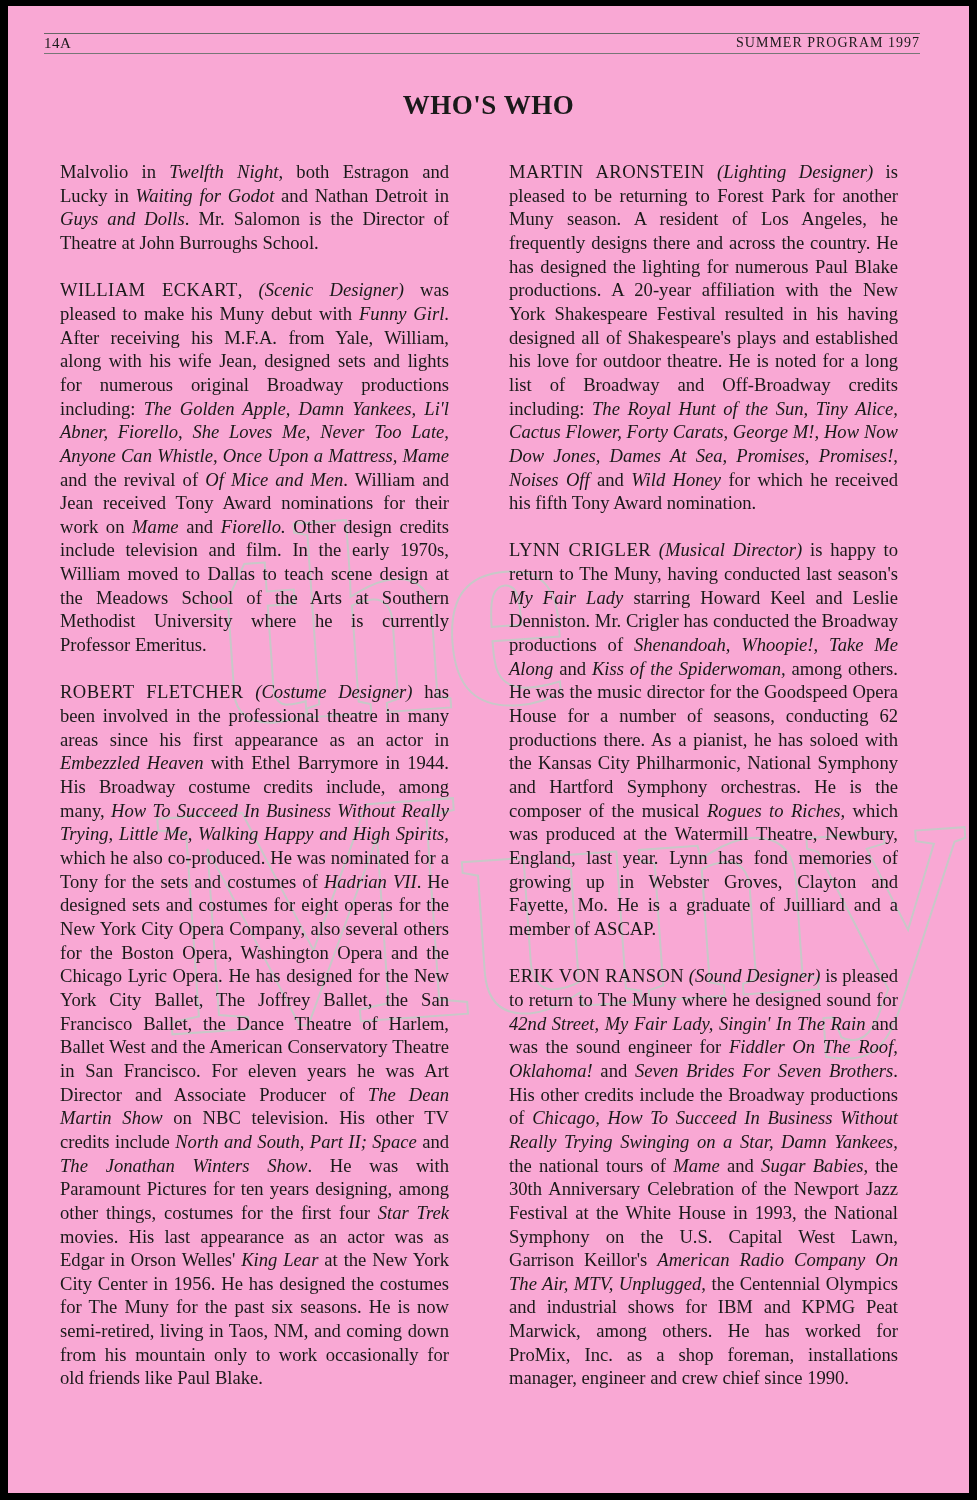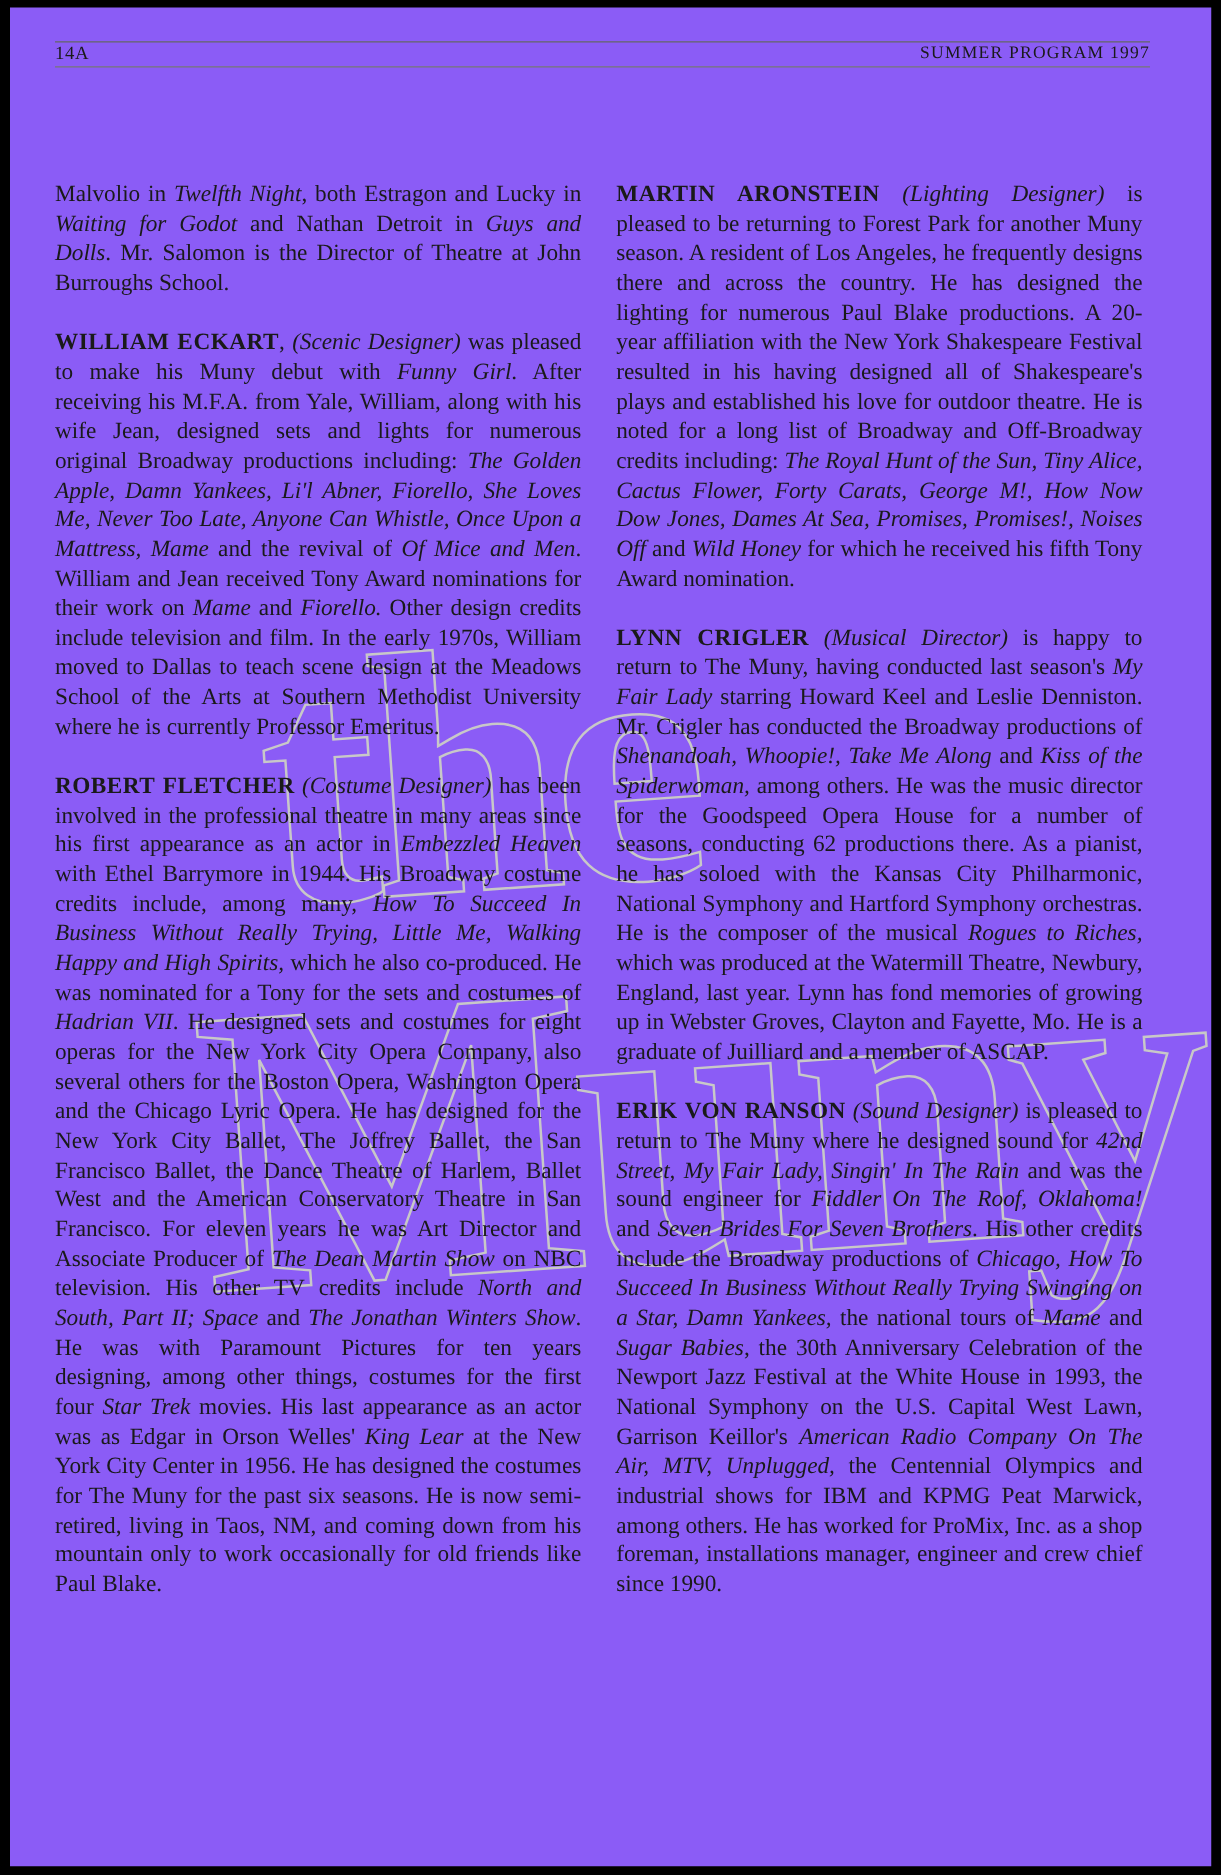--- a/index.html
+++ b/index.html
@@ -8,21 +8,21 @@
     background: #000;
     position: relative;
     overflow: hidden;
     font-family: "Liberation Serif", "DejaVu Serif", serif;
     color: #1a1a1a;
   }
   .page {
     position: absolute;
     left: 8px; top: 6px;
     width: 961px; height: 1487px;
-    background: #8b5cf6;
+    background: #f9a8d4;
     overflow: hidden;
   }
   .running-head {
     position: absolute;
     left: 36px; top: 27px;
     width: 876px; height: 19px;
     border-top: 1px solid #666;
     border-bottom: 1px solid #777;
   }
   .running-head .folio {
@@ -65,34 +65,35 @@
     top: 138px;
     width: 421px;
     font-size: 18.6px;
     line-height: 23.65px;
     text-align: justify;
     z-index: 1;
   }
   .col-left { left: 36px; }
   .col-right { left: 485px; }
   .entry { margin: 0 0 23.65px 0; }
-  .entry p { margin: 0; }
-  .name { font-weight: bold; letter-spacing: 0.4px; }
+  .entry p { margin: 16px; }
+  .name { font-weight: normal; letter-spacing: 0.4px; }
   .role, .i { font-style: italic; }
 </style>
 </head>
 <body>
 
 <div class="page">
 
   <div class="running-head">
     <span class="folio">14A</span>
     <span class="pubname">SUMMER PROGRAM 1997</span>
   </div>
 
+  <div class="title">WHO'S WHO</div>
 
   <div class="watermark">
     <span class="wm-the">the</span>
     <span class="wm-muny">Muny</span>
   </div>
 
   <div class="column col-left">
     <div class="entry">
       <p><span>Malvolio in </span><span class="i">Twelfth Night</span><span>, both Estragon and Lucky in </span><span class="i">Waiting for Godot</span><span> and Nathan Detroit in </span><span class="i">Guys and Dolls</span><span>. Mr. Salomon is the Director of Theatre at John Burroughs School.</span></p>
     </div>

